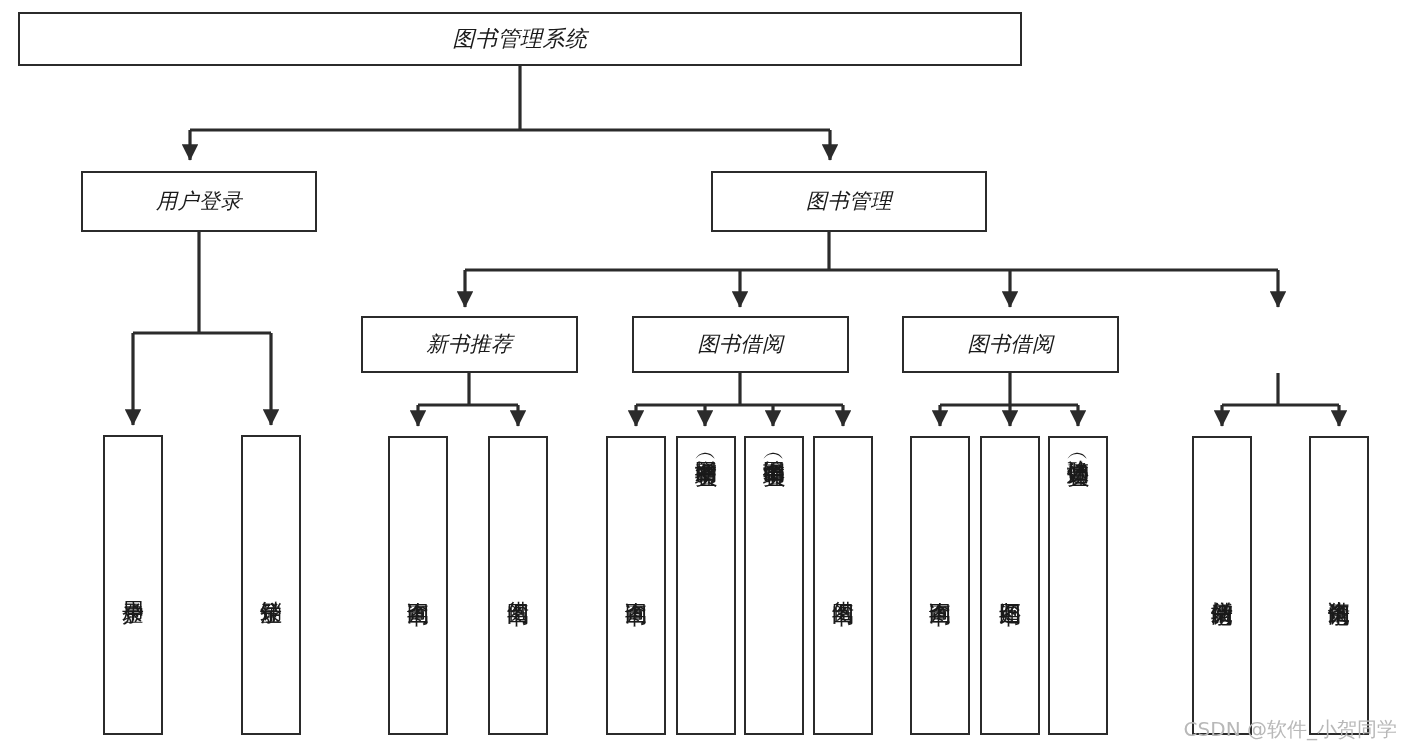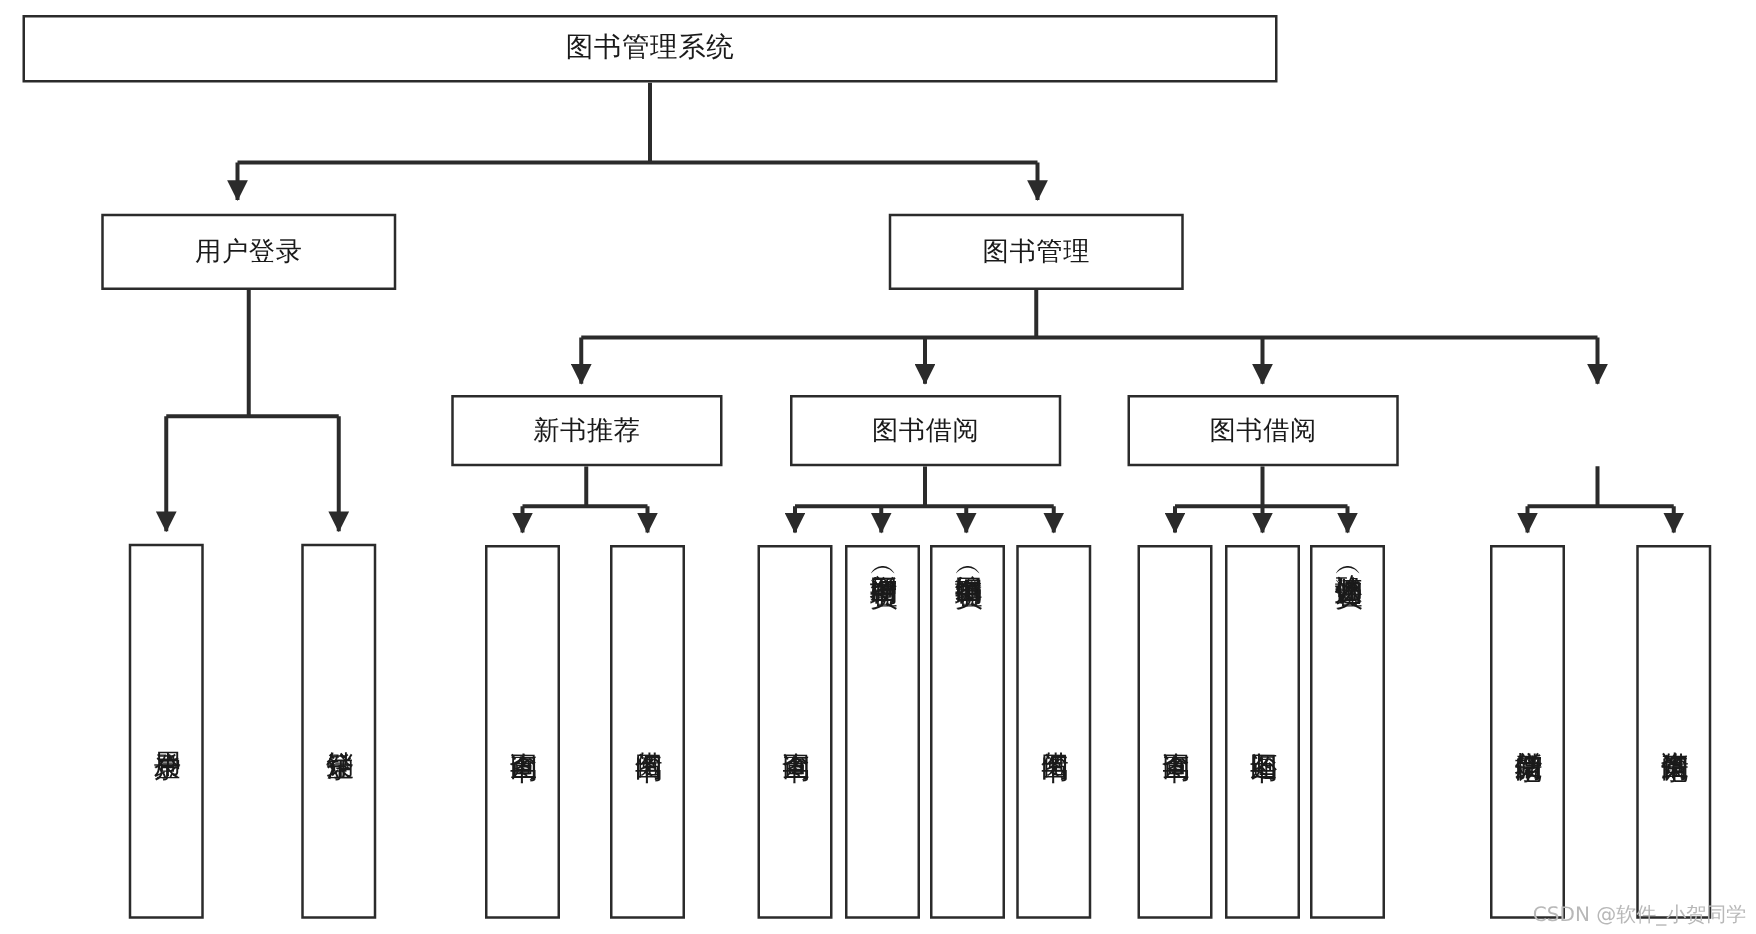--- a/index.html
+++ b/index.html
@@ -37,20 +37,21 @@
   .node .label {
     display: block;
     text-align: center;
     line-height: 1.0;
     white-space: nowrap;
   }
   
   .node.h .label {
     font-size: 21px;
     letter-spacing: 0.5px;
+    font-style: italic;
   }
   .node.root .label { font-size: 22px; }
   
   .node.v {
     align-items: flex-start;
     padding-top: 4px;
   }
   .node.v .label {
     writing-mode: vertical-rl;
     text-orientation: upright;
@@ -60,21 +61,21 @@
     white-space: nowrap;
   }
   .node.v.center {
     align-items: center;
     padding-top: 0;
   }
   #watermark {
     position: absolute;
     right: 8px;
     bottom: 4px;
-    font-size: 16px;
+    font-size: 20px;
     color: #b8b8b8;
     font-family: "DejaVu Sans", "Liberation Sans", sans-serif;
     white-space: nowrap;
   }
 </style>
 </head>
 <body>
 
 <div id="canvas">
 
@@ -128,21 +129,21 @@
     </g>
   </svg>
 
   <div class="node h root" style="left:18px; top:12px; width:1004px; height:54px;">
     <span class="label">图书管理系统</span>
   </div>
 
   <div class="node h" style="left:81px; top:171px; width:236px; height:61px;">
     <span class="label">用户登录</span>
   </div>
-  <div class="node h" style="left:711px; top:171px; width:236px; height:61px;">
+  <div class="node h" style="left:711px; top:171px; width:276px; height:61px;">
     <span class="label">图书管理</span>
   </div>
 
   <div class="node h" style="left:632px; top:316px; width:217px; height:57px;">
     <span class="label">图书借阅</span>
   </div>
   <div class="node h" style="left:361px; top:316px; width:217px; height:57px;">
     <span class="label">新书推荐</span>
   </div>
   <div class="node h" style="left:902px; top:316px; width:217px; height:57px;">

